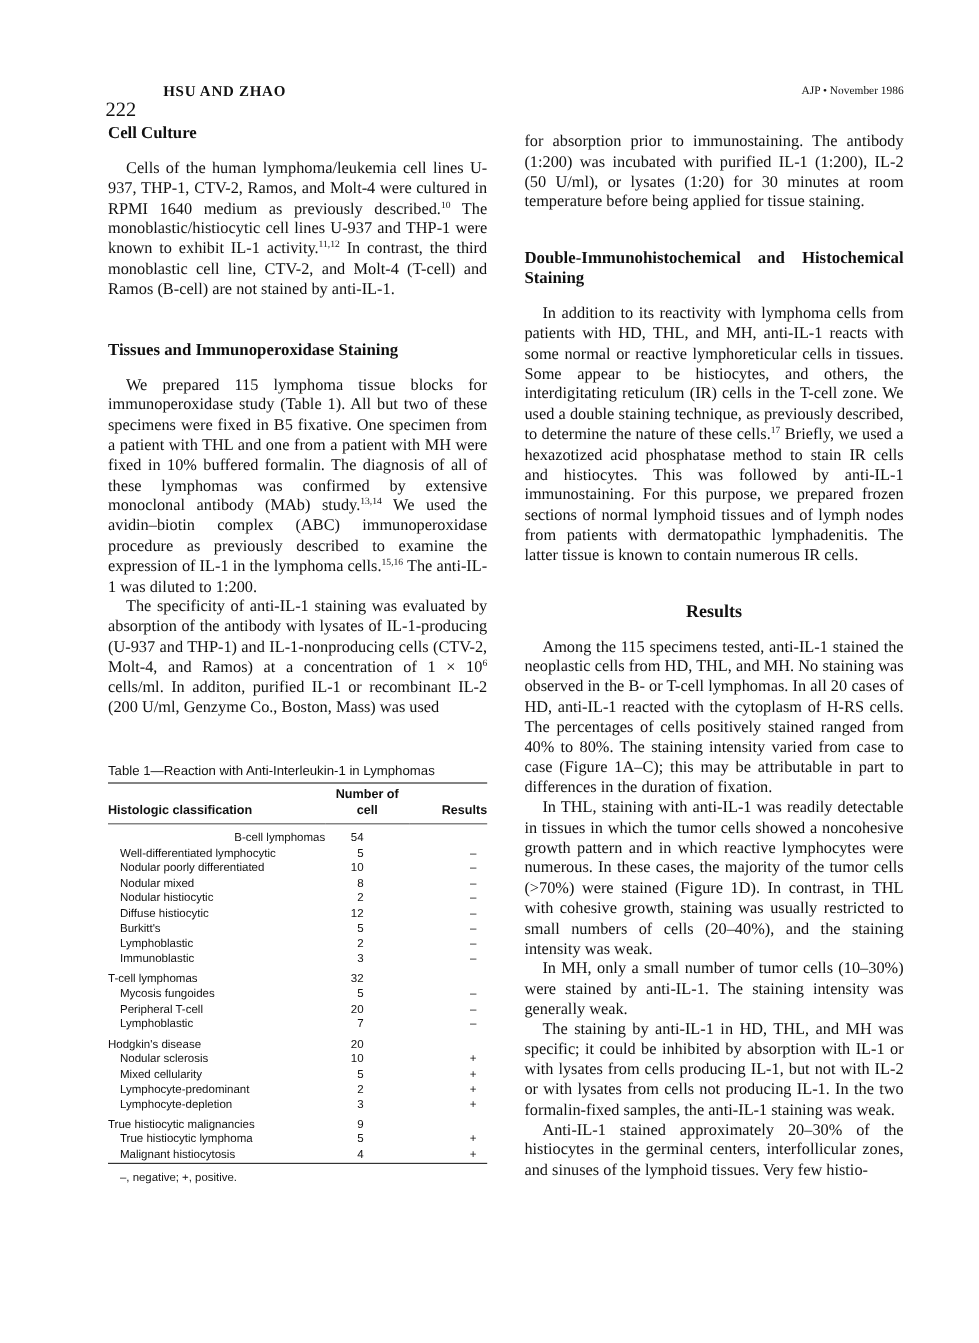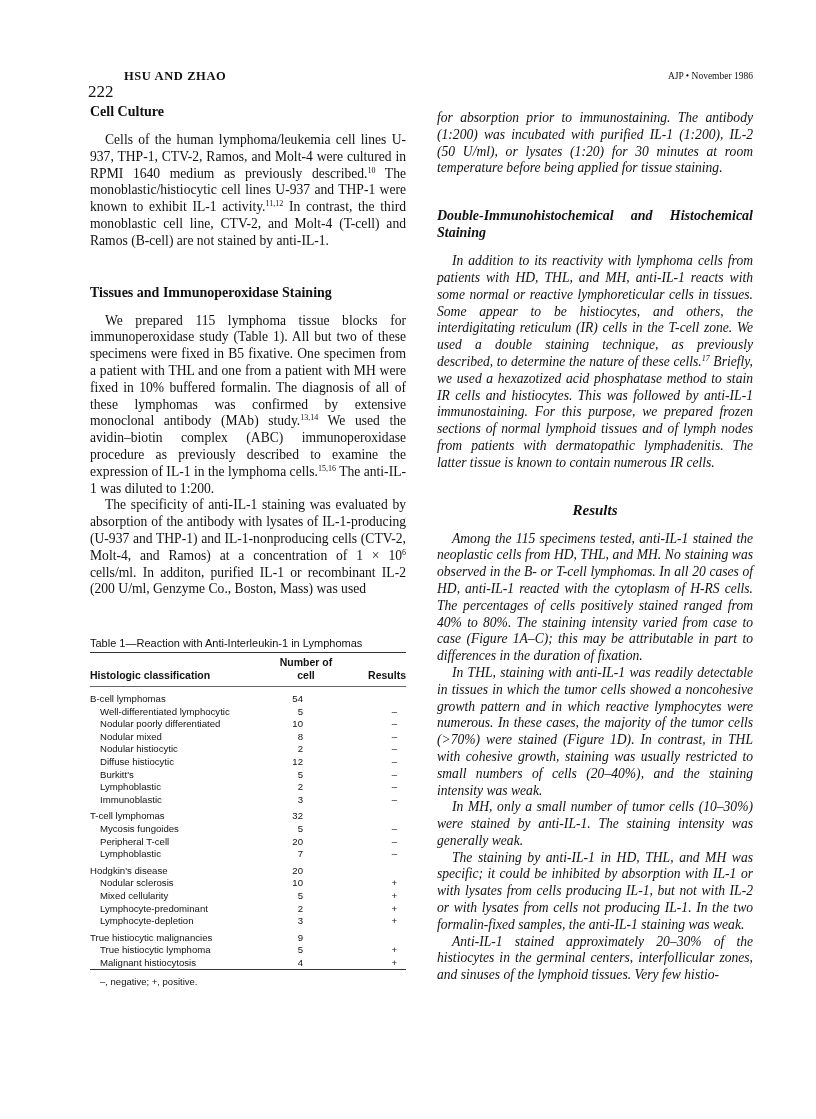--- a/index.html
+++ b/index.html
@@ -1,25 +1,25 @@
 <!DOCTYPE html>
 <html><head>
 <meta charset="utf-8">
 <style>
   html, body { margin: 0; padding: 0; background: #ffffff; }
   body { width: 816px; height: 1119px; position: relative; overflow: hidden; color: #111; }
 
   .header { position: absolute; top: 66px; left: 88px; width: 665px; height: 20px; font-family: "Liberation Serif", serif; }
   .page-num { position: absolute; left: 0; top: 16px; font-size: 17px; }
-  .running-title { position: absolute; left: 36px; top: 3px; font-size: 12.5px; font-weight: bold; letter-spacing: 0.6px; }
+  .running-title { position: absolute; left: 48px; top: 3px; font-size: 12.5px; font-weight: bold; letter-spacing: 0.6px; }
   .journal { position: absolute; right: 0; top: 5px; font-size: 9.5px; }
 
   .col { position: absolute; top: 103px; font-family: "Liberation Serif", serif; font-size: 13.6px; line-height: 16.8px; text-align: justify; }
   .col-left { left: 90px; width: 316px; }
-  .col-right { left: 437px; width: 316px; top: 110px; font-style: italic; }
+  .col-right { left: 437px; width: 316px; top: 110px; }
 
   h2.sec { font-size: 14px; font-weight: bold; margin: 0 0 12px 0; line-height: 17px; }
   h2.center { text-align: center; font-size: 15px; }
   p.para { margin: 0; text-indent: 15px; }
   sup { font-size: 8px; line-height: 0; vertical-align: 5px; }
 
   .table-wrap { position: absolute; left: 90px; top: 637px; width: 316px; font-family: "Liberation Sans", sans-serif; font-size: 9.6px; }
   .table-caption { font-size: 11px; margin-bottom: 3px; }
   .rule-thick { border-top: 1.5px solid #333; }
   .rule-thin { border-top: 1px solid #666; }
@@ -27,21 +27,21 @@
   th { font-weight: bold; font-size: 10.5px; line-height: 13px; padding: 3px 0 4px 0; vertical-align: bottom; }
   th.c1 { text-align: left; }
   th.c2 { text-align: center; width: 70px; }
   th.c3 { text-align: right; width: 65px; }
   td { padding: 0; line-height: 12.6px; height: 12.6px; }
   td.name { text-align: left; }
   td.sub { padding-left: 10px; }
   td.num { text-align: right; padding-right: 38px; width: 32px; }
   td.res { text-align: right; padding-right: 9px; width: 50px; }
   tr.group td { padding-top: 4px; }
-  tr.first td { padding-top: 6px; }
+  tr.first td { padding-top: 6px; text-align: right; }
   .footnote { font-size: 9.5px; margin-top: 6px; padding-left: 10px; }
 </style>
 </head>
 <body>
 
 <div class="header">
   <span class="page-num">222</span>
   <span class="running-title">HSU AND ZHAO</span>
   <span class="journal">AJP • November 1986</span>
 </div>

